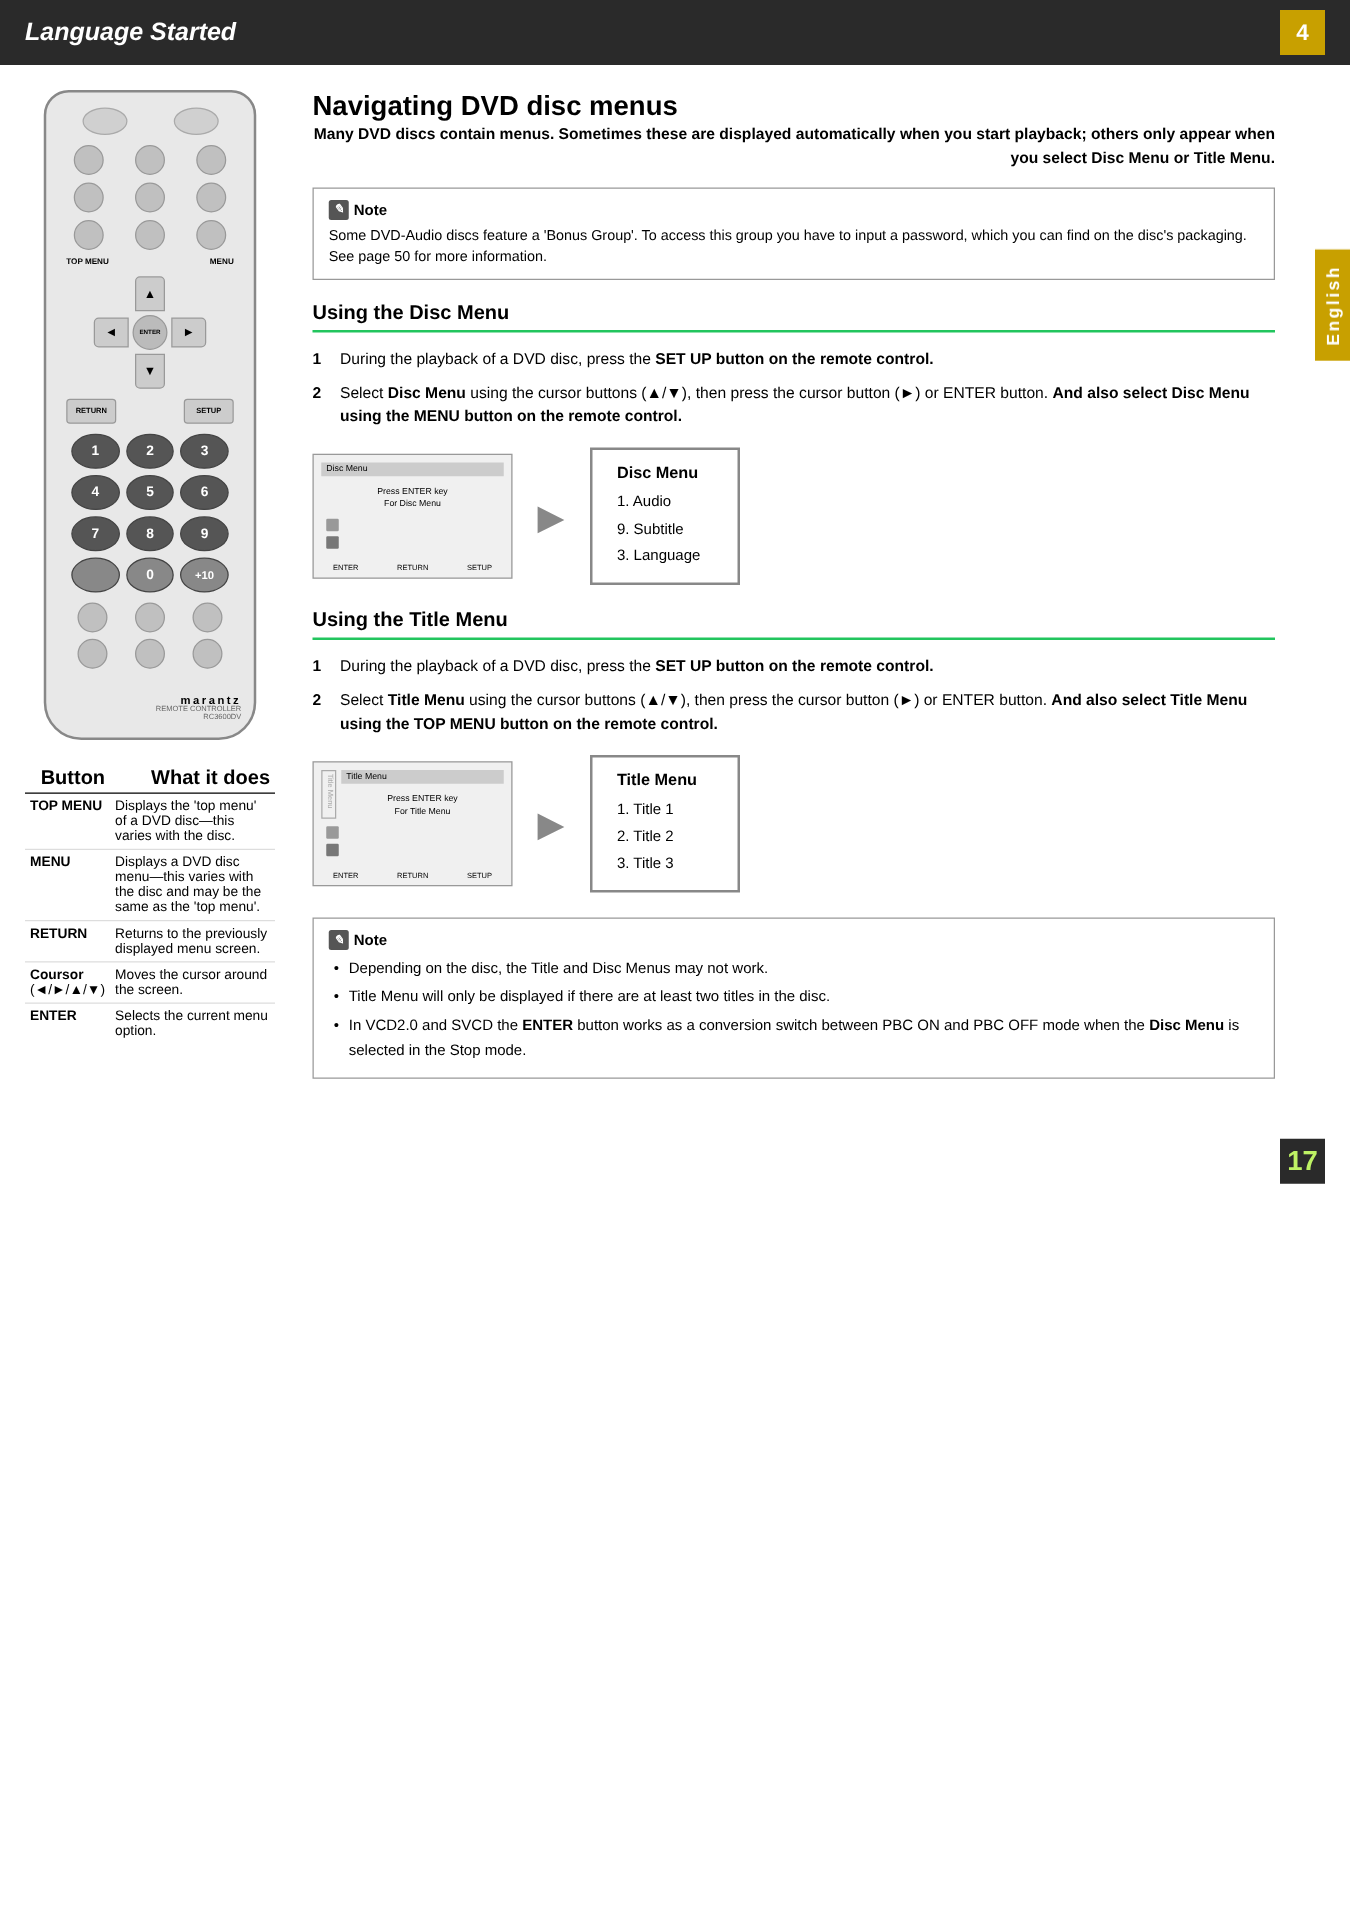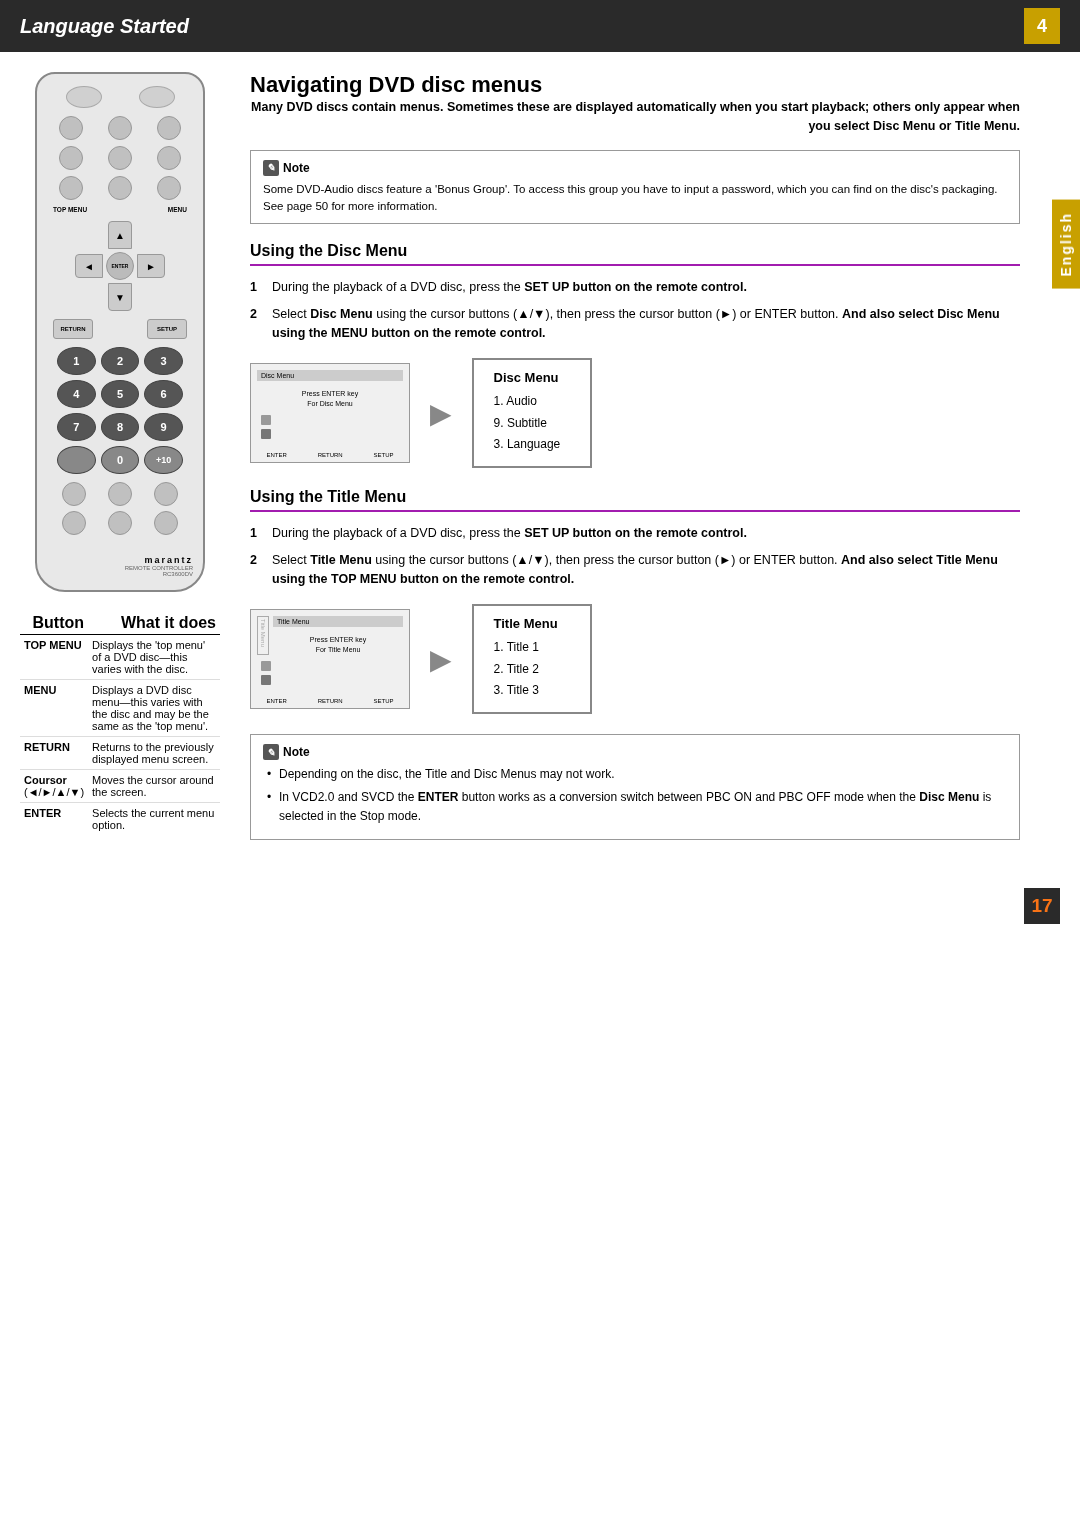--- a/index.html
+++ b/index.html
@@ -335,21 +335,21 @@
       align-items: center;
       justify-content: center;
       font-size: 10px;
       font-weight: bold;
       font-style: italic;
     }
 
     .subsection-title {
       font-size: 16px;
       font-weight: bold;
-      border-bottom: 2px solid #a21caf;
+      border-bottom: 2px solid #22c55e;
       padding-bottom: 4px;
       margin-bottom: 12px;
     }
 
     .numbered-list {
       list-style: none;
       margin-bottom: 16px;
     }
     .numbered-list li {
       display: flex;
@@ -458,27 +458,27 @@
 
     
     .page-footer {
       display: flex;
       justify-content: flex-end;
       padding: 10px 20px;
       margin-top: 20px;
     }
     .page-footer-num {
       background: #2a2a2a;
-      color: #f97316;
+      color: #bef264;
       width: 36px;
       height: 36px;
       display: flex;
       align-items: center;
       justify-content: center;
-      font-size: 19px;
+      font-size: 22px;
       font-weight: bold;
     }
   </style>
 </head>
 <body>
 
 <div class="page-header">
   <h1>Language Started</h1>
   <div class="page-number-box">4</div>
 </div>
@@ -709,20 +709,21 @@
       </div>
     </div>
 
     <div class="note-box">
       <div class="note-title">
         <span class="note-icon">✎</span>
         <span>Note</span>
       </div>
       <ul class="bullet-list">
         <li>Depending on the disc, the Title and Disc Menus may not work.</li>
+        <li>Title Menu will only be displayed if there are at least two titles in the disc.</li>
         <li>In VCD2.0 and SVCD the <strong>ENTER</strong> button works as a conversion switch between PBC ON and PBC OFF mode when the <strong>Disc Menu</strong> is selected in the Stop mode.</li>
       </ul>
     </div>
 
   </div>
 </div>
 
 <div class="page-footer">
   <div class="page-footer-num">17</div>
 </div>

